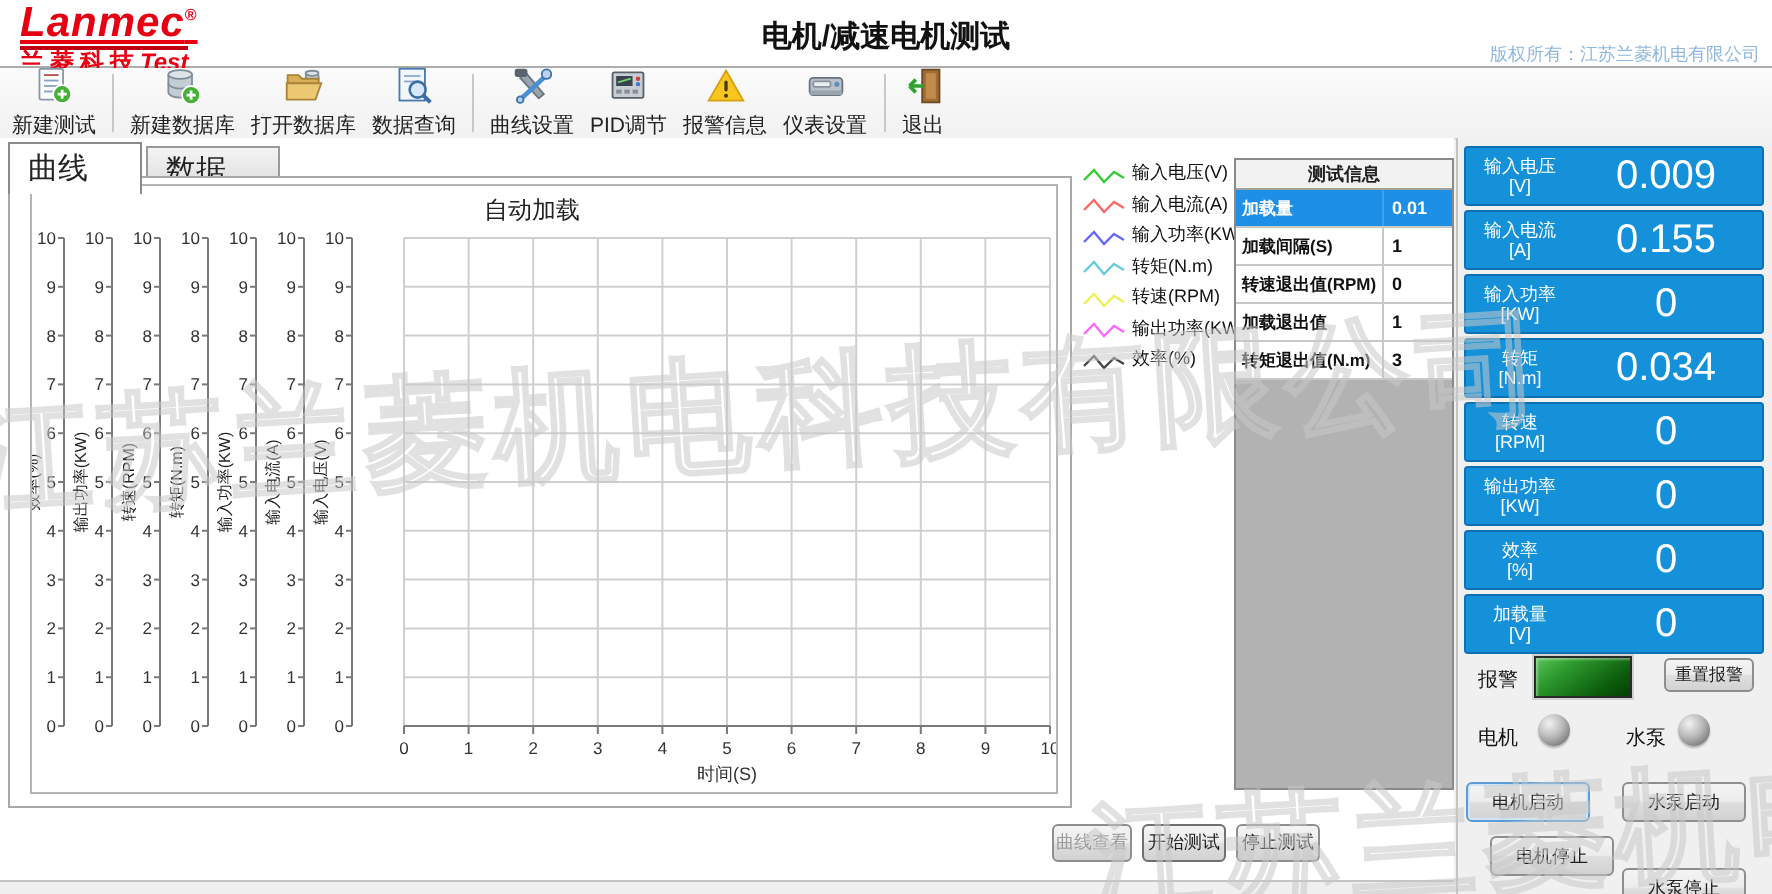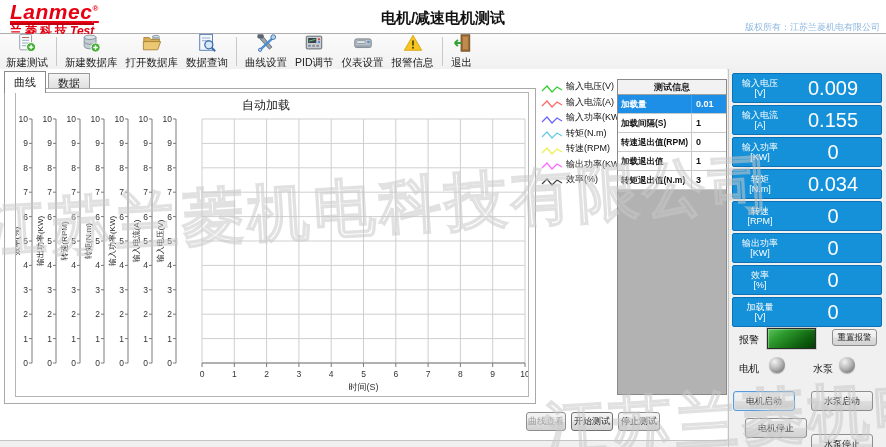--- a/index.html
+++ b/index.html
@@ -25,21 +25,21 @@
   .titem{display:flex;flex-direction:column;align-items:center;justify-content:center;
          padding:1px 4px;cursor:pointer;}
   .titem .ticon{width:22px;height:20px;display:block;}
   .titem .ticon svg{width:20px;height:20px;display:block;margin:0 auto;}
   .titem .tlabel{font-size:10.5px;color:#222;white-space:nowrap;margin-top:3px;}
   .tsep{width:1px;background:#c8c8c8;margin:3px 4px;}
   
   .center{position:absolute;left:0;top:69px;width:727px;height:371px;background:#ffffff;
           border-bottom:1px solid #c4c4c4;}
   .tabstrip{position:absolute;left:4px;top:2px;height:18px;}
-  .tab{display:inline-block;vertical-align:bottom;font-size:11px;color:#222;padding:2px 9px 2px 9px;
+  .tab{display:inline-block;vertical-align:bottom;font-size:15px;color:#222;padding:2px 26px 2px 9px;
        border:1px solid #9a9a9a;border-bottom:none;background:linear-gradient(#f4f4f4,#d9d9d9);
        margin-right:2px;cursor:pointer;position:relative;}
   .tab.active{background:#ffffff;border-color:#8a8a8a;padding-top:3px;padding-bottom:3px;z-index:3;}
   .chart-panel{position:absolute;left:4px;top:19px;width:530px;height:314px;background:#fff;
                border:1px solid #a9a9a9;}
   .chart-canvas{position:absolute;left:10px;top:3px;width:512px;height:303px;background:#fff;
                 border:1px solid #b5b5b5;}
   
   .legend{position:absolute;left:541px;top:10px;width:80px;}
   .lg-item{display:flex;align-items:center;height:15.5px;}
@@ -170,37 +170,37 @@
               <rect x="4.5" y="13" width="3" height="2.2" fill="#888f96"></rect>
               <rect x="9" y="13" width="3" height="2.2" fill="#888f96"></rect>
               <rect x="13.5" y="13" width="3" height="2.2" fill="#888f96"></rect>
             </svg>
           </span>
           <span class="tlabel">PID调节</span>
         </div>
         <div class="titem">
           <span class="ticon">
             <svg viewBox="0 0 22 22">
+              <path d="M11 2.5L20.5 19h-19z" fill="#f7c71f" stroke="#d8a012"></path>
+              <rect x="10.1" y="8" width="1.8" height="6" rx="0.9" fill="#443a10"></rect>
+              <circle cx="11" cy="16.3" r="1.1" fill="#443a10"></circle>
+            </svg>
+          </span>
+          <span class="tlabel">报警信息</span>
+        </div>
+        <div class="titem">
+          <span class="ticon">
+            <svg viewBox="0 0 22 22">
               <rect x="2" y="6.5" width="18" height="9.5" rx="2" fill="#b9c2cb" stroke="#6a747e"></rect>
               <rect x="4" y="8.5" width="9.5" height="3" rx="1" fill="#e8eef2" stroke="#8a949e"></rect>
               <circle cx="17" cy="10" r="1.4" fill="#5a8fc0"></circle>
               <rect x="2" y="13.5" width="18" height="2.5" rx="1" fill="#98a4ae"></rect>
             </svg>
           </span>
           <span class="tlabel">仪表设置</span>
-        </div>
-        <div class="titem">
-          <span class="ticon">
-            <svg viewBox="0 0 22 22">
-              <path d="M11 2.5L20.5 19h-19z" fill="#f7c71f" stroke="#d8a012"></path>
-              <rect x="10.1" y="8" width="1.8" height="6" rx="0.9" fill="#443a10"></rect>
-              <circle cx="11" cy="16.3" r="1.1" fill="#443a10"></circle>
-            </svg>
-          </span>
-          <span class="tlabel">报警信息</span>
         </div>
         <div class="tsep"></div>
         <div class="titem">
           <span class="ticon">
             <svg viewBox="0 0 22 22">
               <rect x="10" y="2" width="9.5" height="18" fill="#a06c36" stroke="#6f4a20"></rect>
               <rect x="12" y="4" width="5.5" height="14" fill="#c08c4e"></rect>
               <path d="M10.5 11H3m0 0l3.5-3.5M3 11l3.5 3.5" stroke="#2fa32f" stroke-width="2" fill="none"></path>
             </svg>
           </span>

